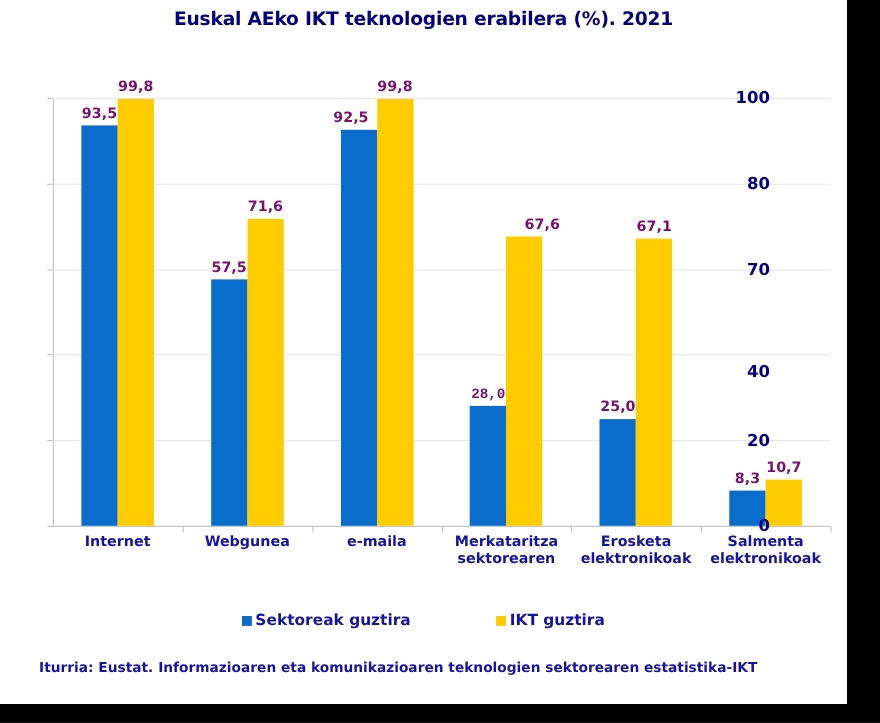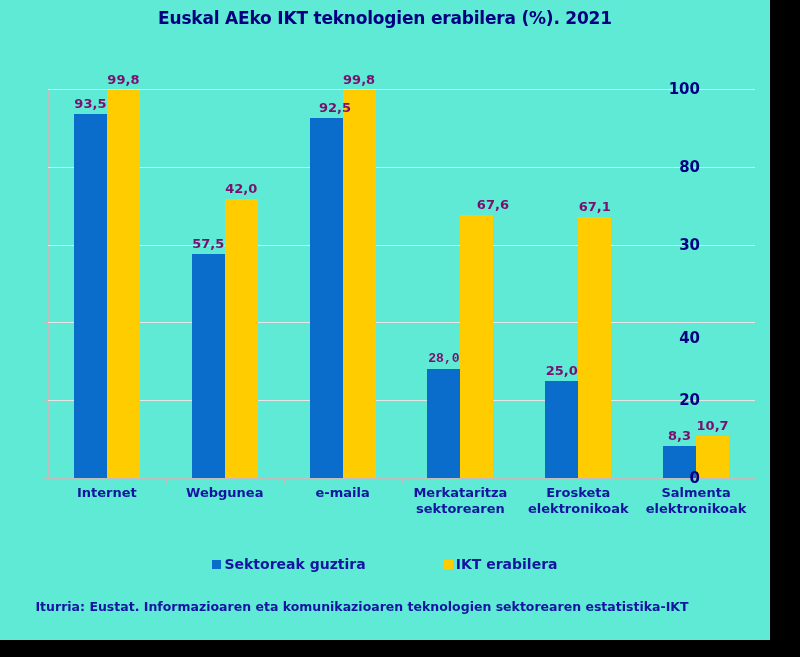--- a/index.html
+++ b/index.html
@@ -10,21 +10,21 @@
   body {
     width: 800px;
     height: 657px;
     overflow: hidden;
     font-family: "DejaVu Sans", "Liberation Sans", sans-serif;
   }
   #page {
     position: relative;
     width: 770px;
     height: 640px;
-    background: #5eead4;
+    background: #ffffff;
     overflow: hidden;
   }
   #chart-title {
     position: absolute;
     top: 8px;
     left: 0;
     width: 770px;
     text-align: center;
     font-size: 17px;
     font-weight: bold;
@@ -202,35 +202,35 @@
         <div class="bar s1" style="left: 412.417px; width: 33px; height: 262.964px;"></div>
         <div class="bar s0" style="left: 497.25px; width: 33px; height: 97.25px;"></div>
         <div class="bar s1" style="left: 530.25px; width: 33px; height: 261.019px;"></div>
         <div class="bar s0" style="left: 615.083px; width: 33px; height: 32.287px;"></div>
         <div class="bar s1" style="left: 648.083px; width: 33px; height: 41.623px;"></div>
       </div>
     <div id="datalabels">
         <div class="datalabel" style="left: 42.4167px; top: 7.285px;">93,5</div>
         <div class="datalabel" style="left: 75.4167px; top: -17.222px;">99,8</div>
         <div class="datalabel" style="left: 160.25px; top: 147.325px;">57,5</div>
-        <div class="datalabel" style="left: 193.25px; top: 92.476px;">42,0</div>
-        <div class="datalabel" style="left: 287px; top: 11.175px;">92,5</div>
+        <div class="datalabel" style="left: 193.25px; top: 92.476px;">71,6</div>
+        <div class="datalabel" style="left: 271px; top: 11.175px;">92,5</div>
         <div class="datalabel" style="left: 311.083px; top: -17.222px;">99,8</div>
         <div class="datalabel" style="left: 395.917px; top: 262.08px; font-family: Liberation Mono, monospace;">28,0</div>
         <div class="datalabel" style="left: 428.917px; top: 108.036px; margin-left: 16px;">67,6</div>
         <div class="datalabel" style="left: 513.75px; top: 273.75px;">25,0</div>
         <div class="datalabel" style="left: 546.75px; top: 109.981px;">67,1</div>
         <div class="datalabel" style="left: 631.583px; top: 338.713px;">8,3</div>
         <div class="datalabel" style="left: 664.583px; top: 329.377px;">10,7</div>
       </div>
     <div id="ylabels">
         <div class="ylabel" style="top: 389px;">0</div>
         <div class="ylabel" style="top: 311.2px;">20</div>
         <div class="ylabel" style="top: 233.4px; margin-top: 16px;">40</div>
-        <div class="ylabel" style="top: 155.6px;">30</div>
+        <div class="ylabel" style="top: 155.6px;">70</div>
         <div class="ylabel" style="top: 77.8px;">80</div>
         <div class="ylabel" style="top: 0px;">100</div>
       </div>
     <div id="xlabels">
         <div class="xlabel" style="left: 58.9167px; width: 113.833px;">Internet</div>
         <div class="xlabel" style="left: 176.75px; width: 113.833px;">Webgunea</div>
         <div class="xlabel" style="left: 294.583px; width: 113.833px;">e-maila</div>
         <div class="xlabel" style="left: 412.417px; width: 113.833px;">Merkataritza
 sektorearen</div>
         <div class="xlabel" style="left: 530.25px; width: 113.833px;">Erosketa
@@ -240,19 +240,19 @@
       </div>
   </div>
 
   <div id="legend">
       <div class="legend-item">
         <span class="legend-swatch" style="background: rgb(10, 109, 204);"></span>
         <span class="legend-label">Sektoreak guztira</span>
       </div>
       <div class="legend-item">
         <span class="legend-swatch" style="background: rgb(255, 204, 0);"></span>
-        <span class="legend-label">IKT erabilera</span>
+        <span class="legend-label">IKT guztira</span>
       </div>
     </div>
 
   <div id="source-note">Iturria: Eustat. Informazioaren eta komunikazioaren teknologien sektorearen estatistika-IKT</div>
 
 </div>
 
 </body></html>

